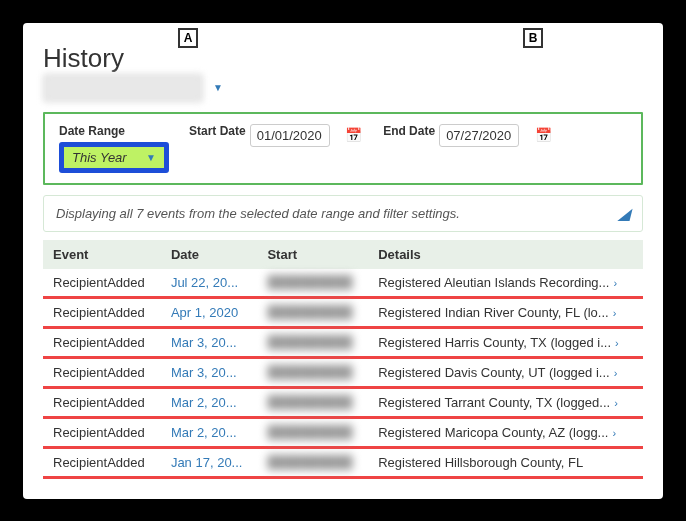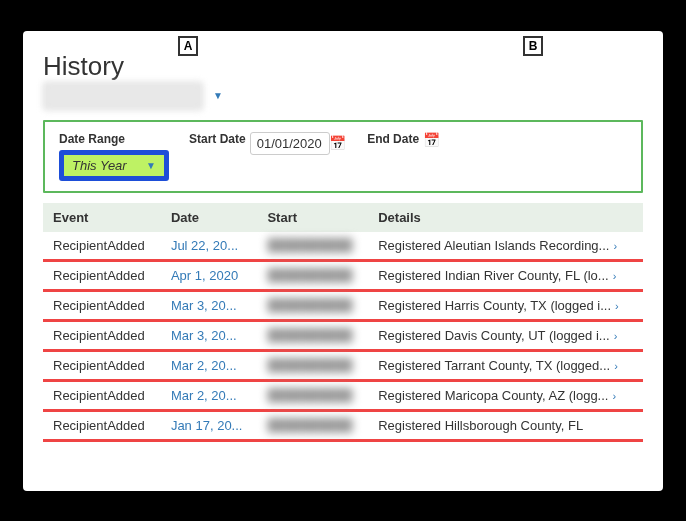--- a/index.html
+++ b/index.html
@@ -61,21 +61,21 @@
       gap: 4px;
     }
     .date-field label {
       font-weight: bold;
       font-size: 12px;
       color: #333;
     }
     .date-input-row {
       display: flex;
       align-items: center;
-      gap: 0;
+      gap: 16px;
     }
     .date-range-select {
       display: flex;
       flex-direction: column;
       gap: 4px;
     }
     .date-range-select label {
       font-weight: bold;
       font-size: 12px;
       color: #333;
@@ -230,25 +230,30 @@
       <label>Start Date</label>
       <div class="date-input-row">
         <span class="date-value">01/01/2020</span>
         <span class="cal-icon">📅</span>
       </div>
     </div>
 
     <div class="date-field">
       <label>End Date</label>
       <div class="date-input-row">
+        <span class="date-value">07/27/2020</span>
         <span class="cal-icon">📅</span>
       </div>
     </div>
   </div>
 
+  <div class="info-bar">
+    <span>Displaying all 7 events from the selected date range and filter settings.</span>
+    <span class="filter-icon">◢</span>
+  </div>
 
   <table>
     <thead>
       <tr>
         <th>Event</th>
         <th>Date</th>
         <th>Start</th>
         <th>Details</th>
       </tr>
     </thead>

